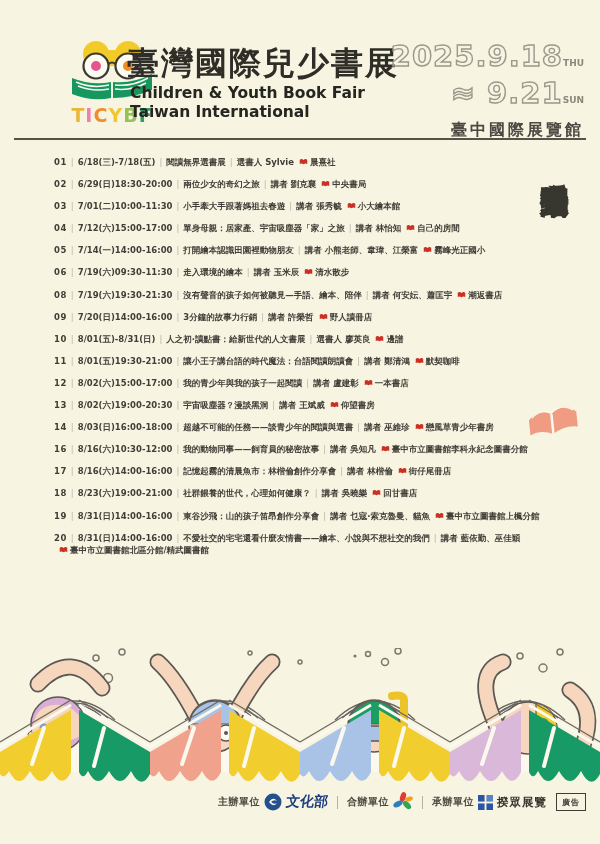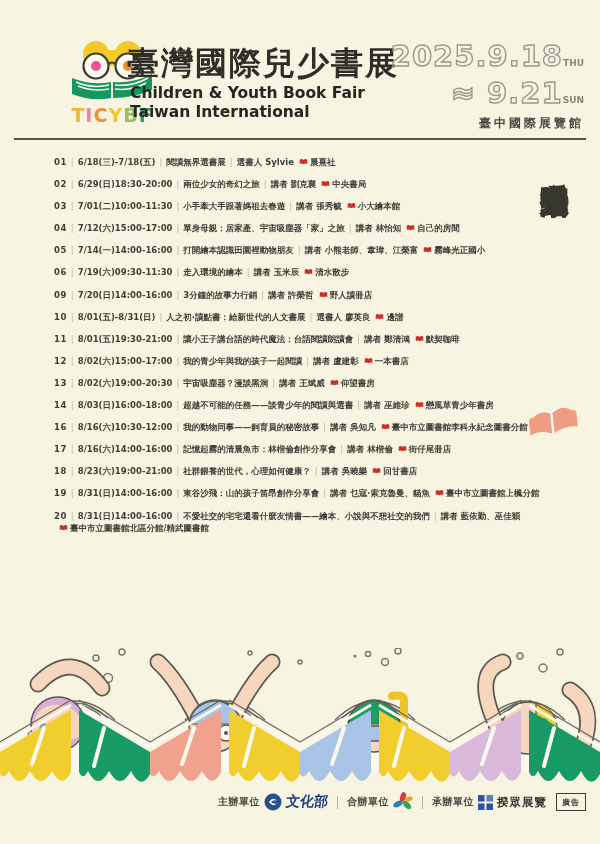--- a/index.html
+++ b/index.html
@@ -7,21 +7,21 @@
   .poster{position:relative;width:600px;height:844px;background:#f7f4e2;overflow:hidden;margin:0 auto;}
 
   
   .logo-block{position:absolute;left:56px;top:40px;width:112px;text-align:center;}
   .logo-letters{margin-top:2px;font-size:19px;font-weight:900;letter-spacing:1px;line-height:19px;}
   .title-zh{position:absolute;left:127px;top:42px;font-size:32px;font-weight:900;letter-spacing:2px;color:#2e2d27;white-space:nowrap;}
   .title-en{position:absolute;left:130px;top:84px;font-size:15.5px;font-weight:800;line-height:19px;color:#262620;}
   .date-block{position:absolute;right:16px;top:41px;text-align:right;}
   .outline-num{color:transparent;-webkit-text-stroke:1.4px #9b988c;font-weight:800;letter-spacing:1px;font-size:29px;line-height:30px;text-align:right;}
   .day-tag{font-size:9px;font-weight:800;color:#8b887c;-webkit-text-stroke:0;letter-spacing:0;}
-  .date-venue{font-size:12px;font-weight:800;letter-spacing:3px;color:#4b4942;}
+  .date-venue{margin-top:5px;font-size:16px;font-weight:800;letter-spacing:3px;color:#4b4942;}
   .divider{position:absolute;left:14px;right:14px;top:138px;height:2px;background:#55524a;}
 
   
   .events{position:absolute;left:54px;top:156px;width:492px;}
   .row{font-size:8.5px;font-weight:700;color:#403e37;line-height:12.5px;margin-bottom:9.6px;}
   .row .sep::before{content:"|";}
   .row .sep{color:#b9b5a6;font-weight:400;margin:0 4px;}
   .row .num{letter-spacing:0.5px;}
   .venue{white-space:nowrap;margin-left:5px;}
   .vicon{width:9px;height:8px;margin-right:2px;vertical-align:-1px;}
@@ -110,20 +110,25 @@
           </svg><span>霧峰光正國小</span></span>
     </div>
 
     <div class="row">
       <span class="num">06</span><span class="sep"></span><span class="date">7/19(六)09:30-11:30</span><span class="sep"></span><span class="title">走入環境的繪本</span><span class="sep"></span><span class="speaker">講者 玉米辰</span><span class="venue"><svg class="vicon" viewBox="0 0 12 10">
             <path d="M1,2 Q3.5,0.2 6,2.2 Q8.5,0.2 11,2 L11,7.5 Q8.5,6 6,8 Q3.5,6 1,7.5 Z" fill="#cc2f23"></path>
           </svg><span>清水散步</span></span>
     </div>
 
 
+    <div class="row">
+      <span class="num">08</span><span class="sep"></span><span class="date">7/19(六)19:30-21:30</span><span class="sep"></span><span class="title">沒有聲音的孩子如何被聽見—手語、繪本、陪伴</span><span class="sep"></span><span class="speaker">講者 何安妘、蕭匡宇</span><span class="venue"><svg class="vicon" viewBox="0 0 12 10">
+            <path d="M1,2 Q3.5,0.2 6,2.2 Q8.5,0.2 11,2 L11,7.5 Q8.5,6 6,8 Q3.5,6 1,7.5 Z" fill="#cc2f23"></path>
+          </svg><span>潮返書店</span></span>
+    </div>
 
     <div class="row">
       <span class="num">09</span><span class="sep"></span><span class="date">7/20(日)14:00-16:00</span><span class="sep"></span><span class="title">3分鐘的故事力行銷</span><span class="sep"></span><span class="speaker">講者 許榮哲</span><span class="venue"><svg class="vicon" viewBox="0 0 12 10">
             <path d="M1,2 Q3.5,0.2 6,2.2 Q8.5,0.2 11,2 L11,7.5 Q8.5,6 6,8 Q3.5,6 1,7.5 Z" fill="#cc2f23"></path>
           </svg><span>野人讀冊店</span></span>
     </div>
 
     <div class="row">
       <span class="num">10</span><span class="sep"></span><span class="date">8/01(五)-8/31(日)</span><span class="sep"></span><span class="title">人之初·讀點書：給新世代的人文書展</span><span class="sep"></span><span class="speaker">選書人 廖英良</span><span class="venue"><svg class="vicon" viewBox="0 0 12 10">
             <path d="M1,2 Q3.5,0.2 6,2.2 Q8.5,0.2 11,2 L11,7.5 Q8.5,6 6,8 Q3.5,6 1,7.5 Z" fill="#cc2f23"></path>

